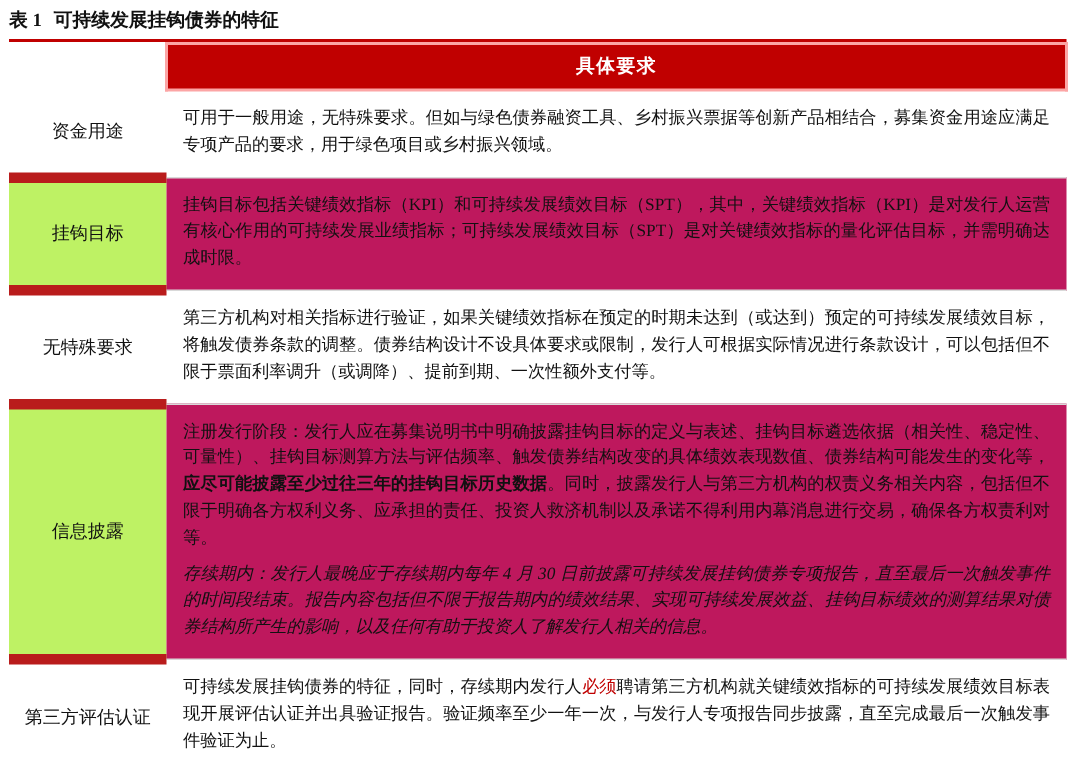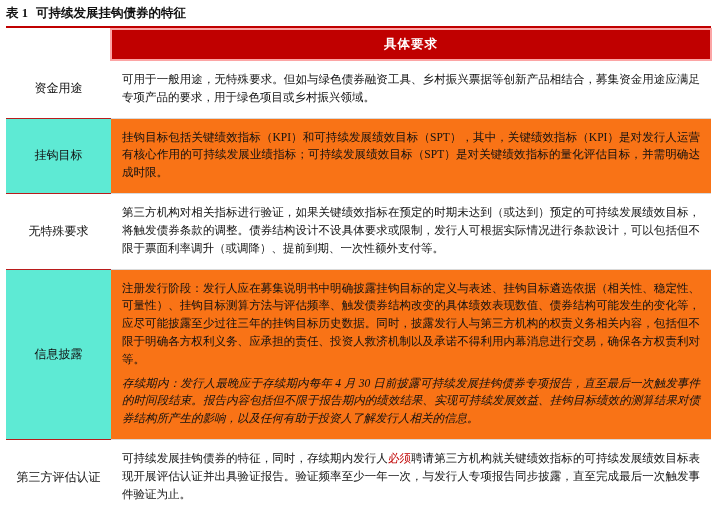--- a/index.html
+++ b/index.html
@@ -64,43 +64,43 @@
   }
   table.spec th.header-blank {
     background: #ffffff;
     border: none;
   }
   table.spec td.label {
     text-align: center;
     vertical-align: middle;
     font-size: 12px;
     padding: 6px 4px;
-    border-bottom: 1px solid #b91c1c;
+    border-bottom: 7px solid #b91c1c;
     color: #111111;
   }
   table.spec td.label.shade {
-    background: #5eead4;
+    background: #bef264;
   }
   table.spec td.content {
     text-align: justify;
     vertical-align: middle;
     font-size: 11.5px;
     line-height: 1.55;
     padding: 6px 7px 7px 7px;
     border-bottom: 1px solid #d9d9d9;
     color: #111111;
   }
   table.spec td.content.shade {
-    background: #f97316;
+    background: #be185d;
   }
   table.spec tr.last td {
     border-bottom: none;
   }
   .topline td, .topline th { border-top: none; }
-  .bold { font-weight: normal; }
+  .bold { font-weight: bold; }
   .red { color: #c00000; font-weight: normal; }
   .para { margin: 4px; }
   .para + .para { margin-top: 6px; }
   .ital-lead { font-style: italic; }
 </style>
 </head>
 <body>
 
 <div class="page">
 

